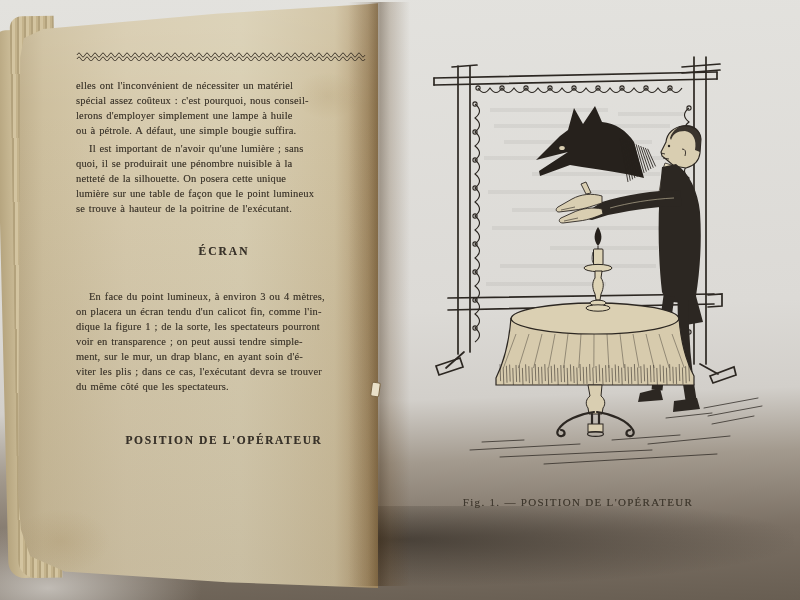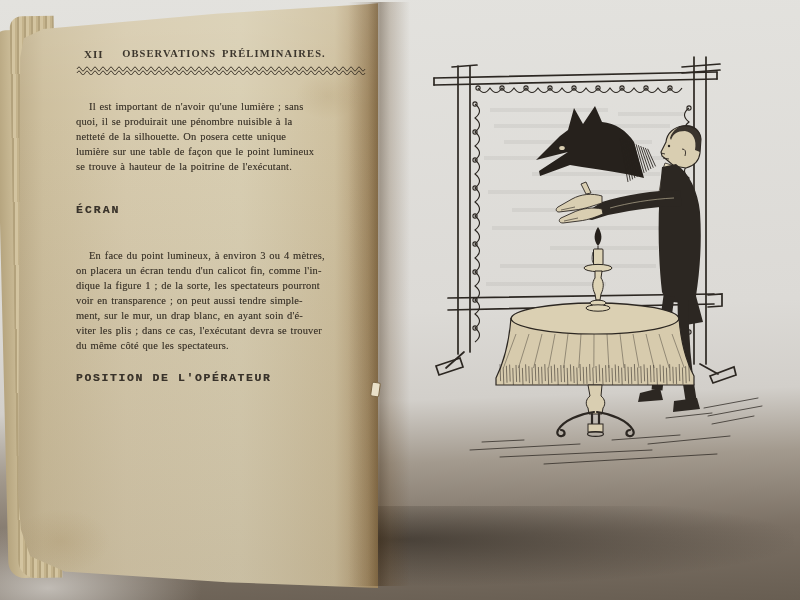--- a/index.html
+++ b/index.html
@@ -60,56 +60,56 @@
   .folio{position:absolute; left:8px; top:0; font-weight:bold; font-size:11px; letter-spacing:1px;}
   .running-title{display:block; text-align:center; font-weight:bold; font-size:10.5px; letter-spacing:1.1px; word-spacing:2px;}
   .squiggle{display:block; margin:3px 0 0 0;}
   .body{
     margin:0; white-space:pre; font-size:10.5px; line-height:15px;
     letter-spacing:.15px; word-spacing:1px; color:#3e382e;
     text-shadow:0 0 .4px rgba(62,50,35,.55);
   }
   .p1{margin-top:17px;}
   .indent{text-indent:13px;}
-  .p2{margin-top:24px;}
+  .p2{margin-top:3px;}
   .h-center{
-    margin:0; font-size:11.5px; font-weight:bold;
-    letter-spacing:2px; color:#38322a; text-shadow:0 0 .4px rgba(56,46,32,.5);font-family:Liberation Mono, monospace;
+    margin:0; text-align:center; font-size:11.5px; font-weight:bold;
+    letter-spacing:2px; color:#38322a; text-shadow:0 0 .4px rgba(56,46,32,.5);
   }
   .h-ecran{margin-top:29px;}
   .p3{margin-top:32px;}
-  .h-position{margin-top:18px; letter-spacing:1.6px;}
+  .h-position{margin-top:40px; letter-spacing:1.6px;}
   .p4{margin-top:17px;}
   
   .figure-wrap{position:absolute; left:34px; top:50px; width:372px; height:428px;}
   .fig-caption{
     position:absolute; left:28px; top:494px; width:344px; text-align:center;
     font-size:11px; letter-spacing:1.3px; color:#3e382e; white-space:pre;
     text-shadow:0 0 .4px rgba(62,50,35,.5);
   }
 </style>
 </head>
 <body>
 
 <div class="photo">
 
   <div class="book-shadow"></div>
   <div class="cover-edge"></div>
   <div class="page-edges"></div>
 
   <div class="page page-left">
     <div class="text-col">
-      <div class="pl-header">
-        <span class="folio">XII</span>
-        <span class="running-title">OBSERVATIONS PRÉLIMINAIRES.</span>
-      </div>
       <svg class="squiggle" width="292" height="10" viewBox="0 0 292 10">
         <path id="squig1" fill="none" stroke="#453d30" stroke-width="1" d="M1 4 q2 -4 4 0 q2 4 4 0 q2 -4 4 0 q2 4 4 0 q2 -4 4 0 q2 4 4 0 q2 -4 4 0 q2 4 4 0 q2 -4 4 0 q2 4 4 0 q2 -4 4 0 q2 4 4 0 q2 -4 4 0 q2 4 4 0 q2 -4 4 0 q2 4 4 0 q2 -4 4 0 q2 4 4 0 q2 -4 4 0 q2 4 4 0 q2 -4 4 0 q2 4 4 0 q2 -4 4 0 q2 4 4 0 q2 -4 4 0 q2 4 4 0 q2 -4 4 0 q2 4 4 0 q2 -4 4 0 q2 4 4 0 q2 -4 4 0 q2 4 4 0 q2 -4 4 0 q2 4 4 0 q2 -4 4 0 q2 4 4 0 q2 -4 4 0 q2 4 4 0 q2 -4 4 0 q2 4 4 0 q2 -4 4 0 q2 4 4 0 q2 -4 4 0 q2 4 4 0 q2 -4 4 0 q2 4 4 0 q2 -4 4 0 q2 4 4 0 q2 -4 4 0 q2 4 4 0 q2 -4 4 0 q2 4 4 0 q2 -4 4 0 q2 4 4 0 q2 -4 4 0 q2 4 4 0 q2 -4 4 0 q2 4 4 0 q2 -4 4 0 q2 4 4 0 q2 -4 4 0 q2 4 4 0 q2 -4 4 0 q2 4 4 0 q2 -4 4 0 q2 4 4 0 q2 -4 4 0 q2 4 4 0 q2 -4 4 0 q2 4 4 0 q2 -4 4 0 q2 4 4 0"></path>
         <path id="squig2" fill="none" stroke="#453d30" stroke-width="1" d="M1 8 q2 -4 4 0 q2 4 4 0 q2 -4 4 0 q2 4 4 0 q2 -4 4 0 q2 4 4 0 q2 -4 4 0 q2 4 4 0 q2 -4 4 0 q2 4 4 0 q2 -4 4 0 q2 4 4 0 q2 -4 4 0 q2 4 4 0 q2 -4 4 0 q2 4 4 0 q2 -4 4 0 q2 4 4 0 q2 -4 4 0 q2 4 4 0 q2 -4 4 0 q2 4 4 0 q2 -4 4 0 q2 4 4 0 q2 -4 4 0 q2 4 4 0 q2 -4 4 0 q2 4 4 0 q2 -4 4 0 q2 4 4 0 q2 -4 4 0 q2 4 4 0 q2 -4 4 0 q2 4 4 0 q2 -4 4 0 q2 4 4 0 q2 -4 4 0 q2 4 4 0 q2 -4 4 0 q2 4 4 0 q2 -4 4 0 q2 4 4 0 q2 -4 4 0 q2 4 4 0 q2 -4 4 0 q2 4 4 0 q2 -4 4 0 q2 4 4 0 q2 -4 4 0 q2 4 4 0 q2 -4 4 0 q2 4 4 0 q2 -4 4 0 q2 4 4 0 q2 -4 4 0 q2 4 4 0 q2 -4 4 0 q2 4 4 0 q2 -4 4 0 q2 4 4 0 q2 -4 4 0 q2 4 4 0 q2 -4 4 0 q2 4 4 0 q2 -4 4 0 q2 4 4 0 q2 -4 4 0 q2 4 4 0 q2 -4 4 0 q2 4 4 0 q2 -4 4 0 q2 4 4 0"></path>
       </svg>
+      <p class="body p1">elles ont l'inconvénient de nécessiter un matériel
+spécial assez coûteux : c'est pourquoi, nous conseil-
+lerons d'employer simplement une lampe à huile
+ou à pétrole. A défaut, une simple bougie suffira.</p>
       <p class="body p2 indent">Il est important de n'avoir qu'une lumière ; sans
 quoi, il se produirait une pénombre nuisible à la
 netteté de la silhouette. On posera cette unique
 lumière sur une table de façon que le point lumineux
 se trouve à hauteur de la poitrine de l'exécutant.</p>
       <h3 class="h-center h-ecran">ÉCRAN</h3>
       <p class="body p3 indent">En face du point lumineux, à environ 3 ou 4 mètres,
 on placera un écran tendu d'un calicot fin, comme l'in-
 dique la figure 1 ; de la sorte, les spectateurs pourront
 voir en transparence ; on peut aussi tendre simple-
@@ -347,17 +347,18 @@
           <path d="M70 390 L112 388"></path>
             <path d="M236 392 L318 384"></path>
           <path d="M292 356 L346 346"></path>
             <path d="M296 364 L350 354"></path>
             <path d="M300 372 L342 364"></path>
           <path d="M254 366 L300 361"></path>
             <path d="M200 388 L268 383"></path>
         </g>
       </svg>
     </div>
+    <div class="fig-caption">Fig. 1. — POSITION DE L'OPÉRATEUR</div>
   </div>
 
   <div class="gutter-shade"></div>
   <div class="binding-tear"></div>
 </div>
 
 </body></html>

